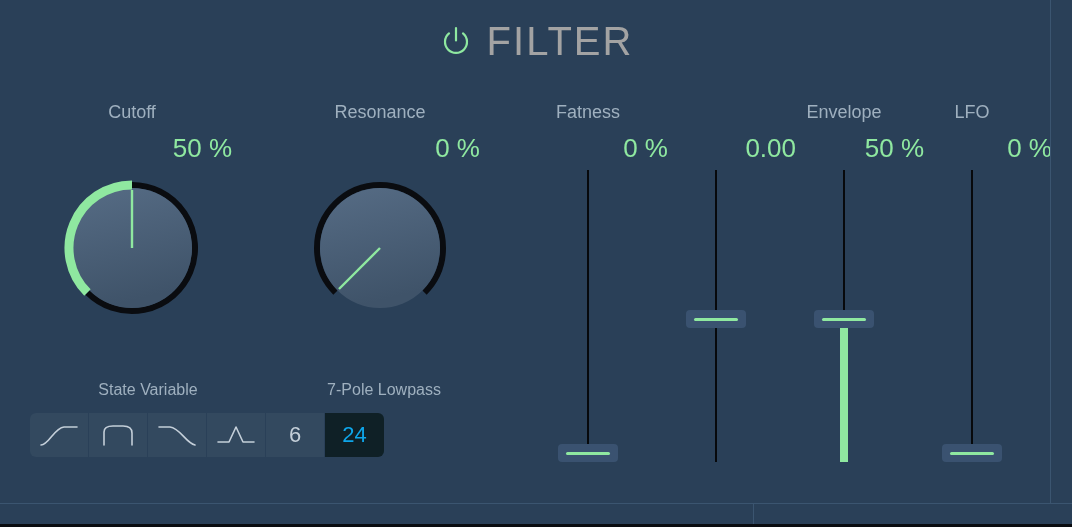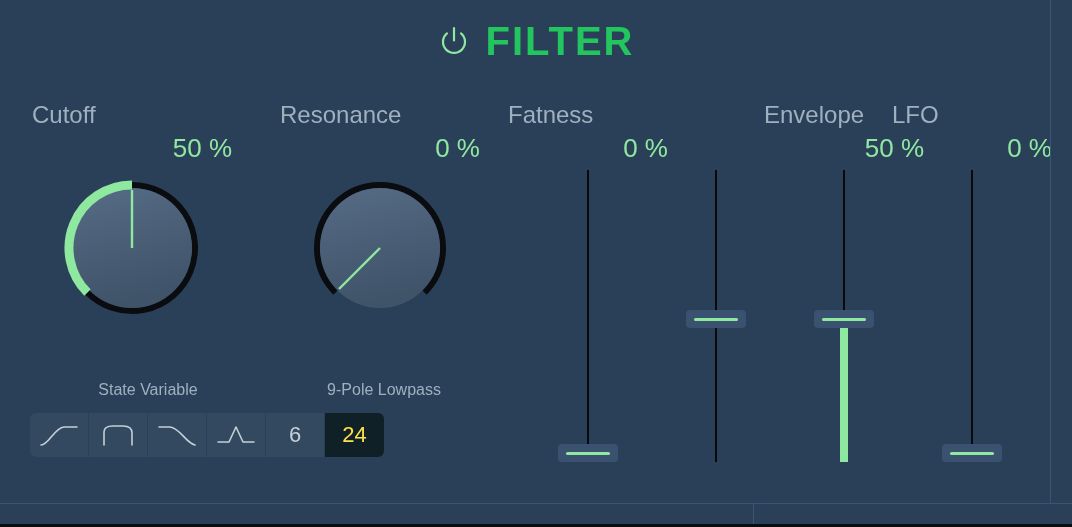--- a/index.html
+++ b/index.html
@@ -33,31 +33,31 @@
   #power-icon {
     width: 34px;
     height: 34px;
     position: relative;
     top: 1px;
     flex: 0 0 auto;
   }
   #title-text {
     font-size: 40px;
     letter-spacing: 2.0px;
-    color: #22c55e;
-    font-weight: 700;
+    color: #a3a3a3;
+    font-weight: 400;
     line-height: 1;
     white-space: nowrap;
   }
 
   
   .p-label {
     position: absolute;
-    text-align: left;
-    font-size: 24px;
+    text-align: center;
+    font-size: 18px;
     color: #9fb0bf;
     line-height: 1;
     white-space: nowrap;
   }
   .p-value {
     position: absolute;
     text-align: right;
     font-size: 26px;
     color: #8fe8a0;
     line-height: 1;
@@ -131,21 +131,21 @@
     justify-content: center;
     box-sizing: border-box;
   }
   .btn:last-child { border-right: none; }
   .btn.num {
     font-size: 22px;
     color: #c4cfd9;
   }
   .btn.sel {
     background: #0f2026;
-    color: #fde047;
+    color: #0ea5e9;
   }
   .btn svg { display: block; }
 
   .grp-label {
     position: absolute;
     font-size: 16px;
     color: #9fb0bf;
     line-height: 1;
     white-space: nowrap;
     text-align: center;
@@ -231,20 +231,21 @@
 
   <div class="p-label" style="left:508px; top:103px; width:160px;">Fatness</div>
   <div class="p-value" style="left:508px; top:135px; width:160px;">0 %</div>
   <div class="slider" style="left:558px; top:170px; height:292px;">
     <div class="sl-track"></div>
     <div class="sl-handle" style="top:274px;">
       <i></i>
     </div>
   </div>
 
+  <div class="p-value" style="left:636px; top:135px; width:160px;">0.00</div>
   <div class="slider" style="left:686px; top:170px; height:292px;">
     <div class="sl-track"></div>
     <div class="sl-handle" style="top:140px;">
       <i></i>
     </div>
   </div>
 
   <div class="p-label" style="left:764px; top:103px; width:160px;">Envelope</div>
   <div class="p-value" style="left:764px; top:135px; width:160px;">50 %</div>
   <div class="slider" style="left:814px; top:170px; height:292px;">
@@ -258,21 +259,21 @@
   <div class="p-label" style="left:892px; top:103px; width:160px;">LFO</div>
   <div class="p-value" style="left:892px; top:135px; width:160px;">0 %</div>
   <div class="slider" style="left:942px; top:170px; height:292px;">
     <div class="sl-track"></div>
     <div class="sl-handle" style="top:274px;">
       <i></i>
     </div>
   </div>
 
   <div class="grp-label" style="left:30px; top:382px; width:236px;">State Variable</div>
-  <div class="grp-label" style="left:266px; top:382px; width:236px;">9-Pole Lowpass</div>
+  <div class="grp-label" style="left:266px; top:382px; width:236px;">7-Pole Lowpass</div>
 
   <div id="btn-row">
 
     <div class="btn">
       <span>
         <svg width="42" height="26" viewBox="0 0 42 26">
           <path d="M3 23 C 11 23, 16 6, 26 5 L 39 5" fill="none" stroke="#c4cfd9" stroke-width="1.6" stroke-linecap="round"></path>
         </svg>
       </span>
     </div>

